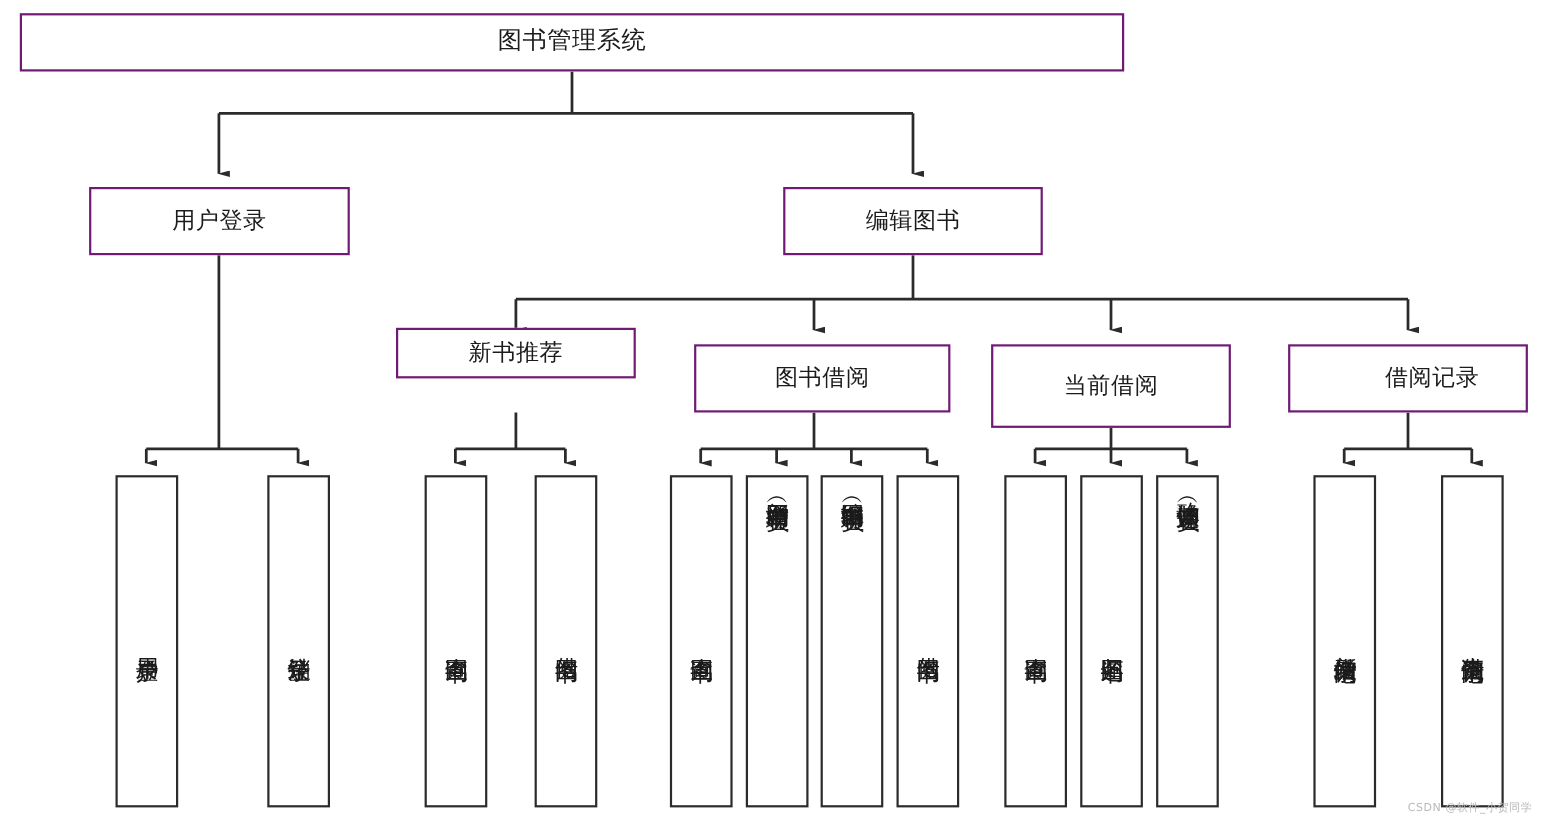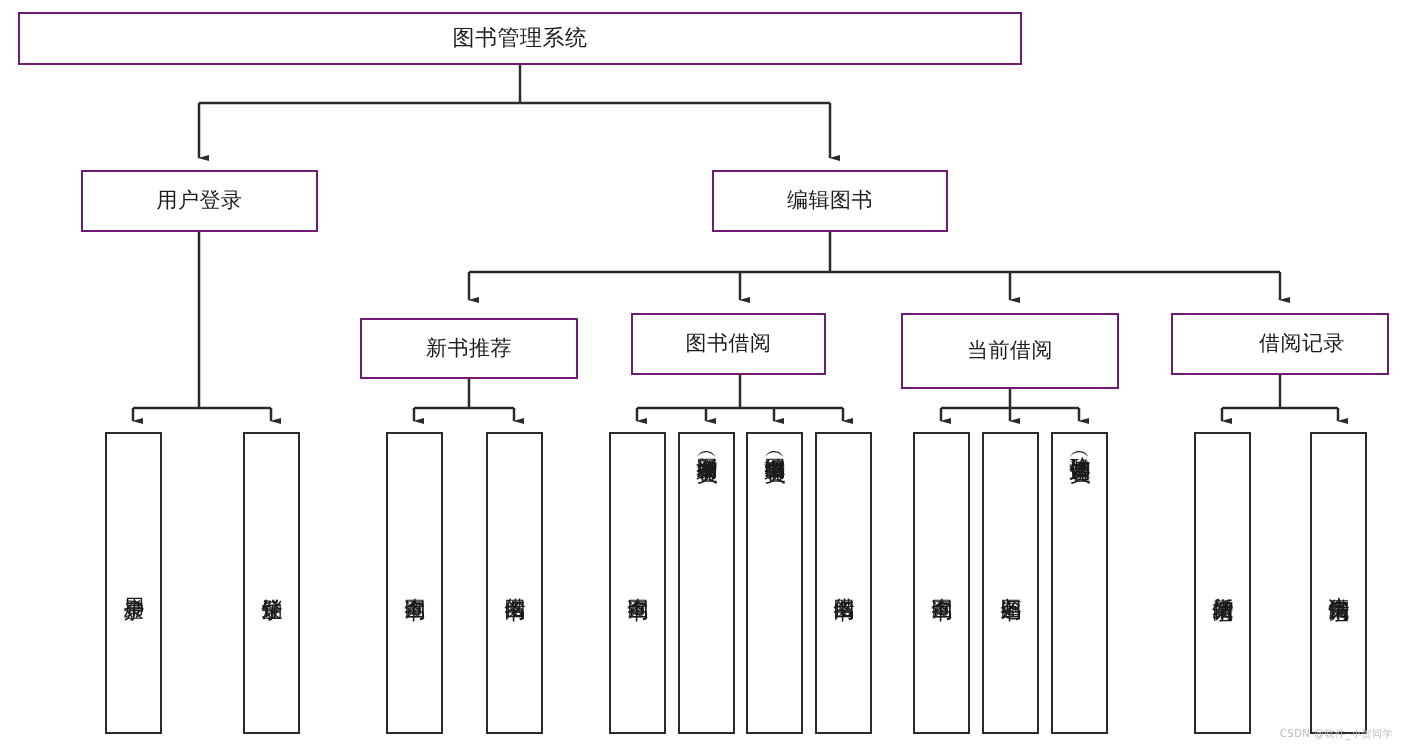--- a/index.html
+++ b/index.html
@@ -130,24 +130,24 @@
     <span>图书管理系统</span>
   </div>
 
   <div class="node node-h" style="left:81px; top:170px; width:237px; height:62px;">
     <span>用户登录</span>
   </div>
   <div class="node node-h" style="left:712px; top:170px; width:236px; height:62px;">
     <span>编辑图书</span>
   </div>
 
-  <div class="node node-h" style="left:360px; top:318px; width:218px; height:61px;">
+  <div class="node node-h" style="left:360px; top:298px; width:218px; height:46px;">
     <span>新书推荐</span>
   </div>
-  <div class="node node-h" style="left:631px; top:313px; width:195px; height:62px;">
+  <div class="node node-h" style="left:631px; top:313px; width:233px; height:62px;">
     <span>图书借阅</span>
   </div>
   <div class="node node-h" style="left:901px; top:313px; width:218px; height:76px;">
     <span>当前借阅</span>
   </div>
   <div class="node node-h" style="left:1171px; top:313px; width:218px; height:62px;padding-left:44px;">
     <span>借阅记录</span>
   </div>
 
   <div class="leaf centered" style="left:105px; top:432px; width:57px; height:302px;">

